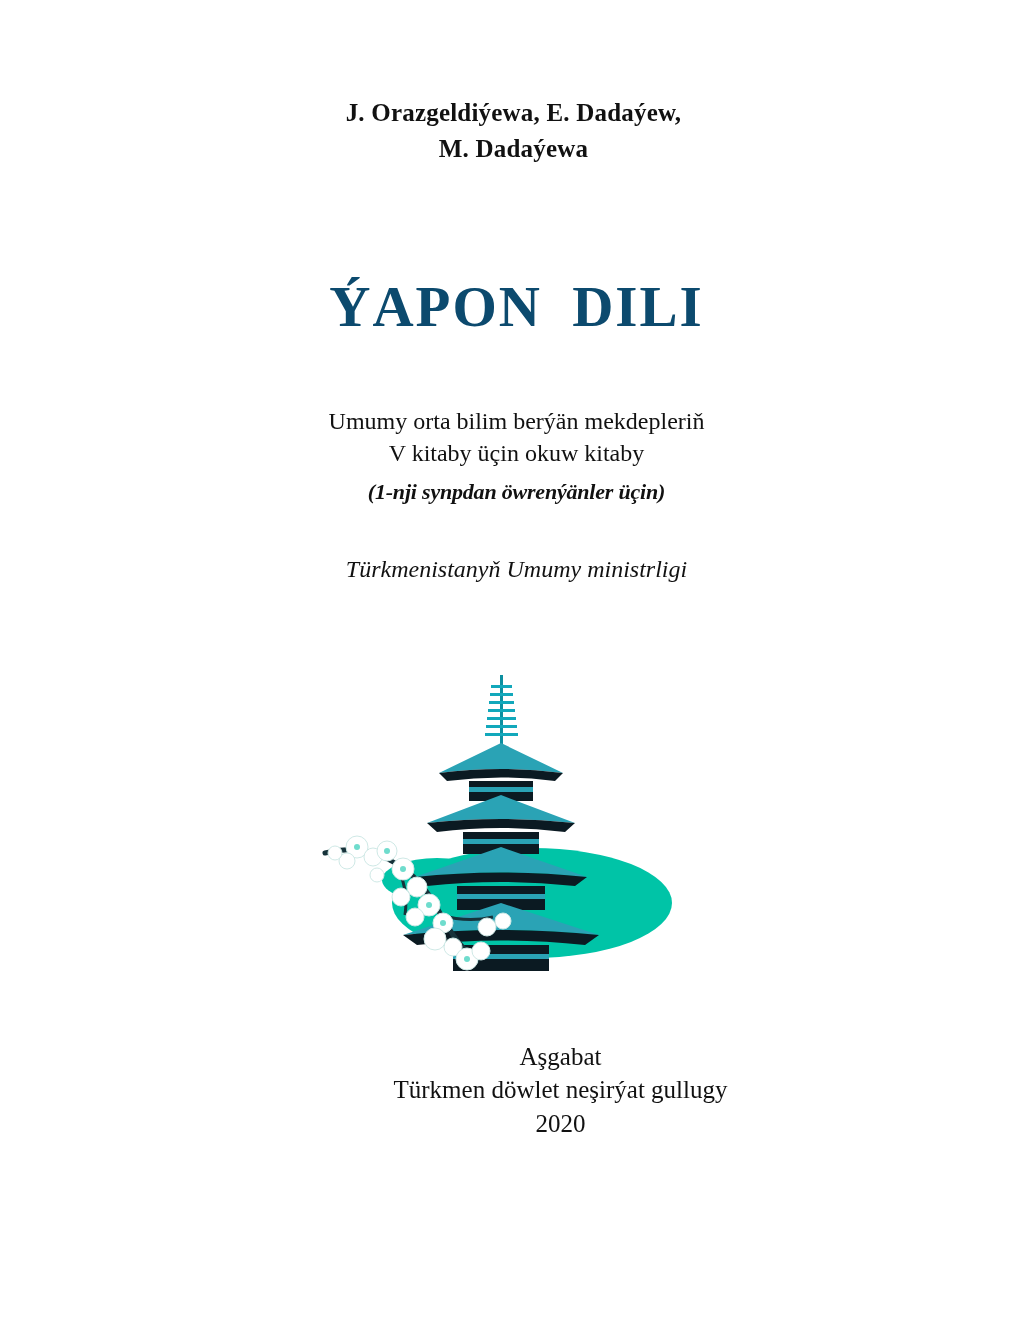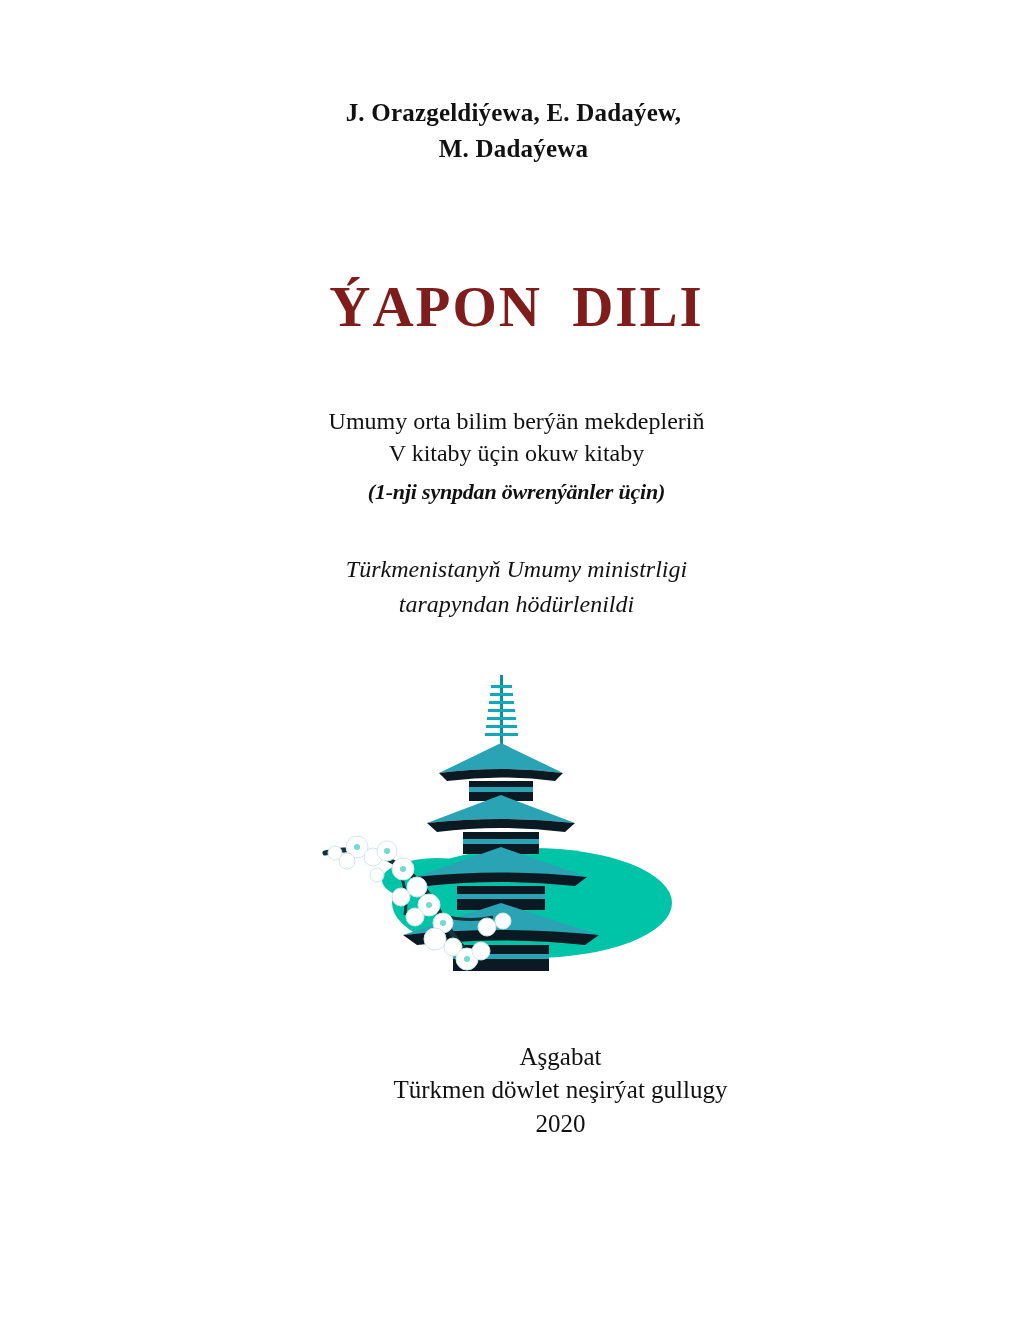--- a/index.html
+++ b/index.html
@@ -35,21 +35,21 @@
   .title {
     position: absolute;
     top: 274px;
     left: 0;
     width: 1033px;
     text-align: center;
     font-family: "Liberation Serif", serif;
     font-weight: bold;
     font-size: 57px;
     letter-spacing: 2px;
-    color: #7f1d1d;
+    color: #0c4a6e;
     word-spacing: 14px;
   }
   .subtitle {
     position: absolute;
     top: 393px;
     left: 0;
     width: 1033px;
     text-align: center;
     font-family: "Liberation Serif", serif;
     font-size: 24px;
@@ -116,21 +116,20 @@
 
   <div class="subtitle">
     <div>Umumy orta bilim berýän mekdepleriň</div>
     <div>V kitaby üçin okuw kitaby</div>
   </div>
 
   <div class="audience">(1-nji synpdan öwrenýänler üçin)</div>
 
   <div class="approval">
     <div>Türkmenistanyň Umumy ministrligi</div>
-    <div>tarapyndan hödürlenildi</div>
   </div>
 
   <div class="illustration">
     <svg width="400" height="330" viewBox="0 0 400 330">
 
       <ellipse cx="215" cy="238" rx="140" ry="55" fill="#00c4a7"></ellipse>
       <ellipse cx="120" cy="215" rx="55" ry="22" fill="#00c4a7"></ellipse>
 
       <g>
         <rect x="183" y="10" width="3" height="72" fill="#0d8fa0"></rect>

